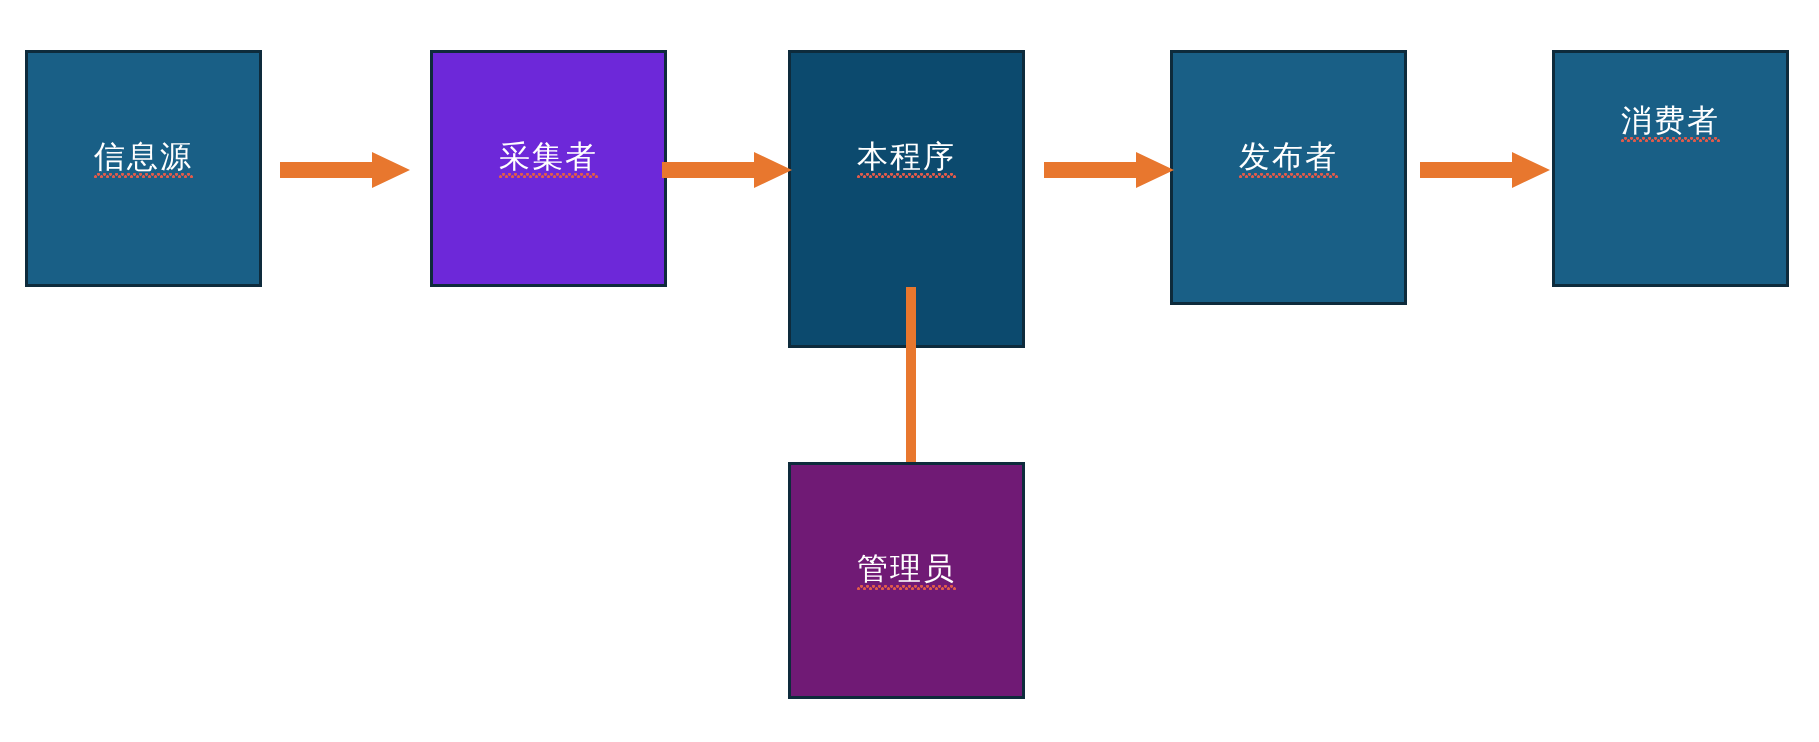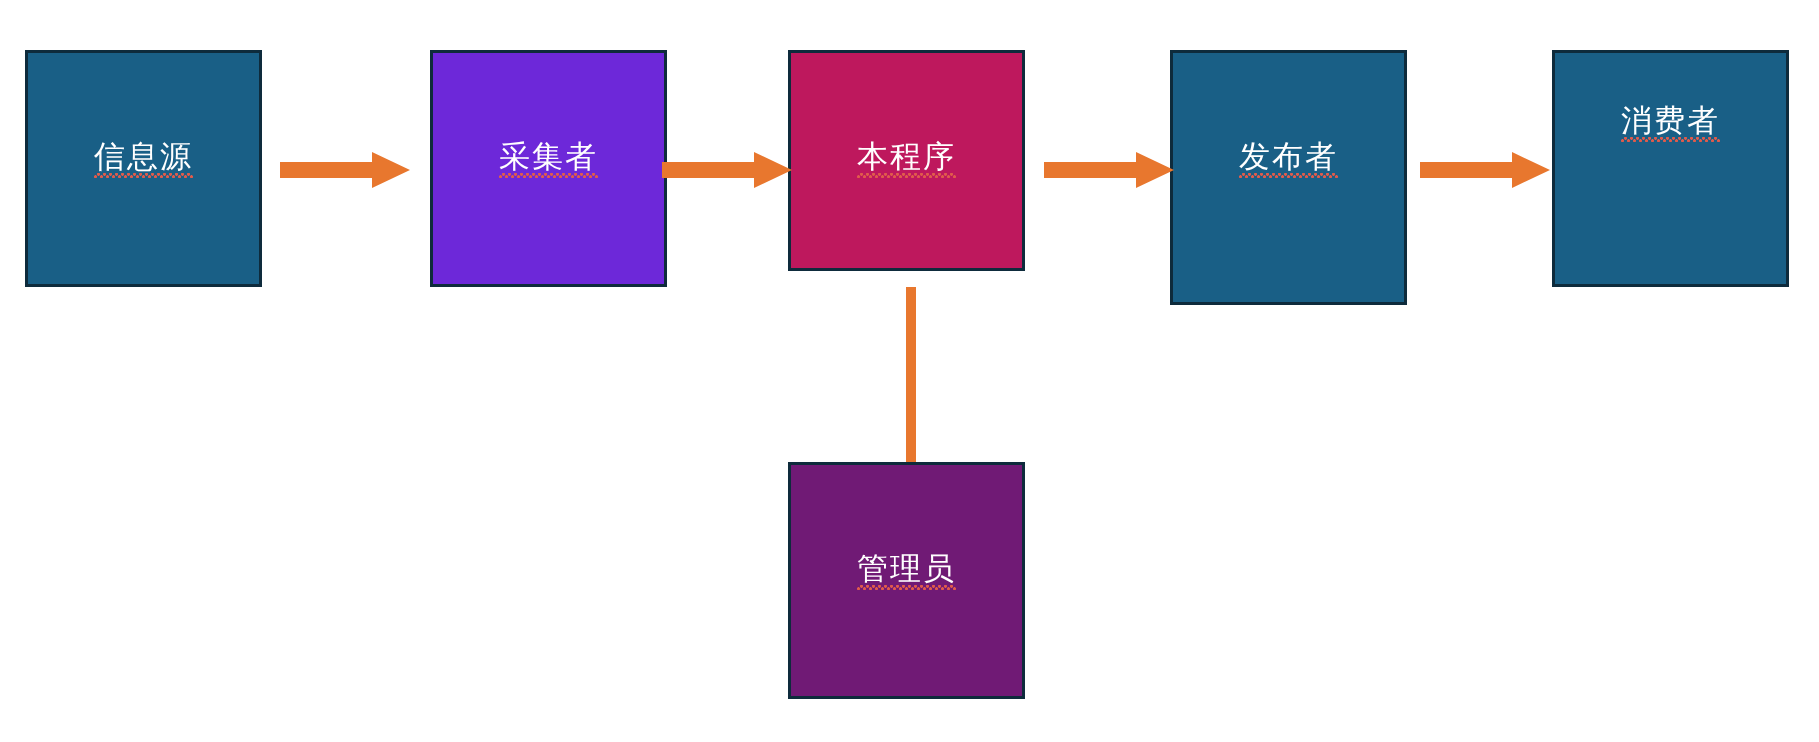--- a/index.html
+++ b/index.html
@@ -68,21 +68,21 @@
 <div id="canvas" style="background: rgb(255, 255, 255);">
 
   <div class="node" id="node-source" style="left: 25px; top: 50px; width: 237px; height: 237px; background: rgb(25, 95, 134); border-color: rgb(14, 43, 60);">
     <span class="node-label" style="color: rgb(255, 255, 255); margin-top: 88px;">信息源</span>
   </div>
 
   <div class="node" id="node-collector" style="left: 406px; top: 50px; width: 237px; height: 237px; background: #6d28d9; border-color: rgb(14, 43, 60); margin-left: 24px;">
     <span class="node-label" style="color: rgb(255, 255, 255); margin-top: 88px;">采集者</span>
   </div>
 
-  <div class="node" id="node-program" style="left: 788px; top: 50px; width: 237px; height: 221px; background: #be185d; border-color: rgb(14, 43, 60);">
+  <div class="node" id="node-program" style="left: 788px; top: 50px; width: 237px; height: 298px; background: #0c4a6e; border-color: rgb(14, 43, 60);">
     <span class="node-label" style="color: rgb(255, 255, 255); margin-top: 88px;">本程序</span>
   </div>
 
   <div class="node" id="node-publisher" style="left: 1170px; top: 50px; width: 237px; height: 255px; background: rgb(25, 95, 134); border-color: rgb(14, 43, 60);">
     <span class="node-label" style="color: rgb(255, 255, 255); margin-top: 88px;">发布者</span>
   </div>
 
   <div class="node" id="node-consumer" style="left: 1552px; top: 50px; width: 237px; height: 237px; background: rgb(25, 95, 134); border-color: rgb(14, 43, 60);">
     <span class="node-label" style="color: rgb(255, 255, 255); margin-top: 52px;">消费者</span>
   </div>

